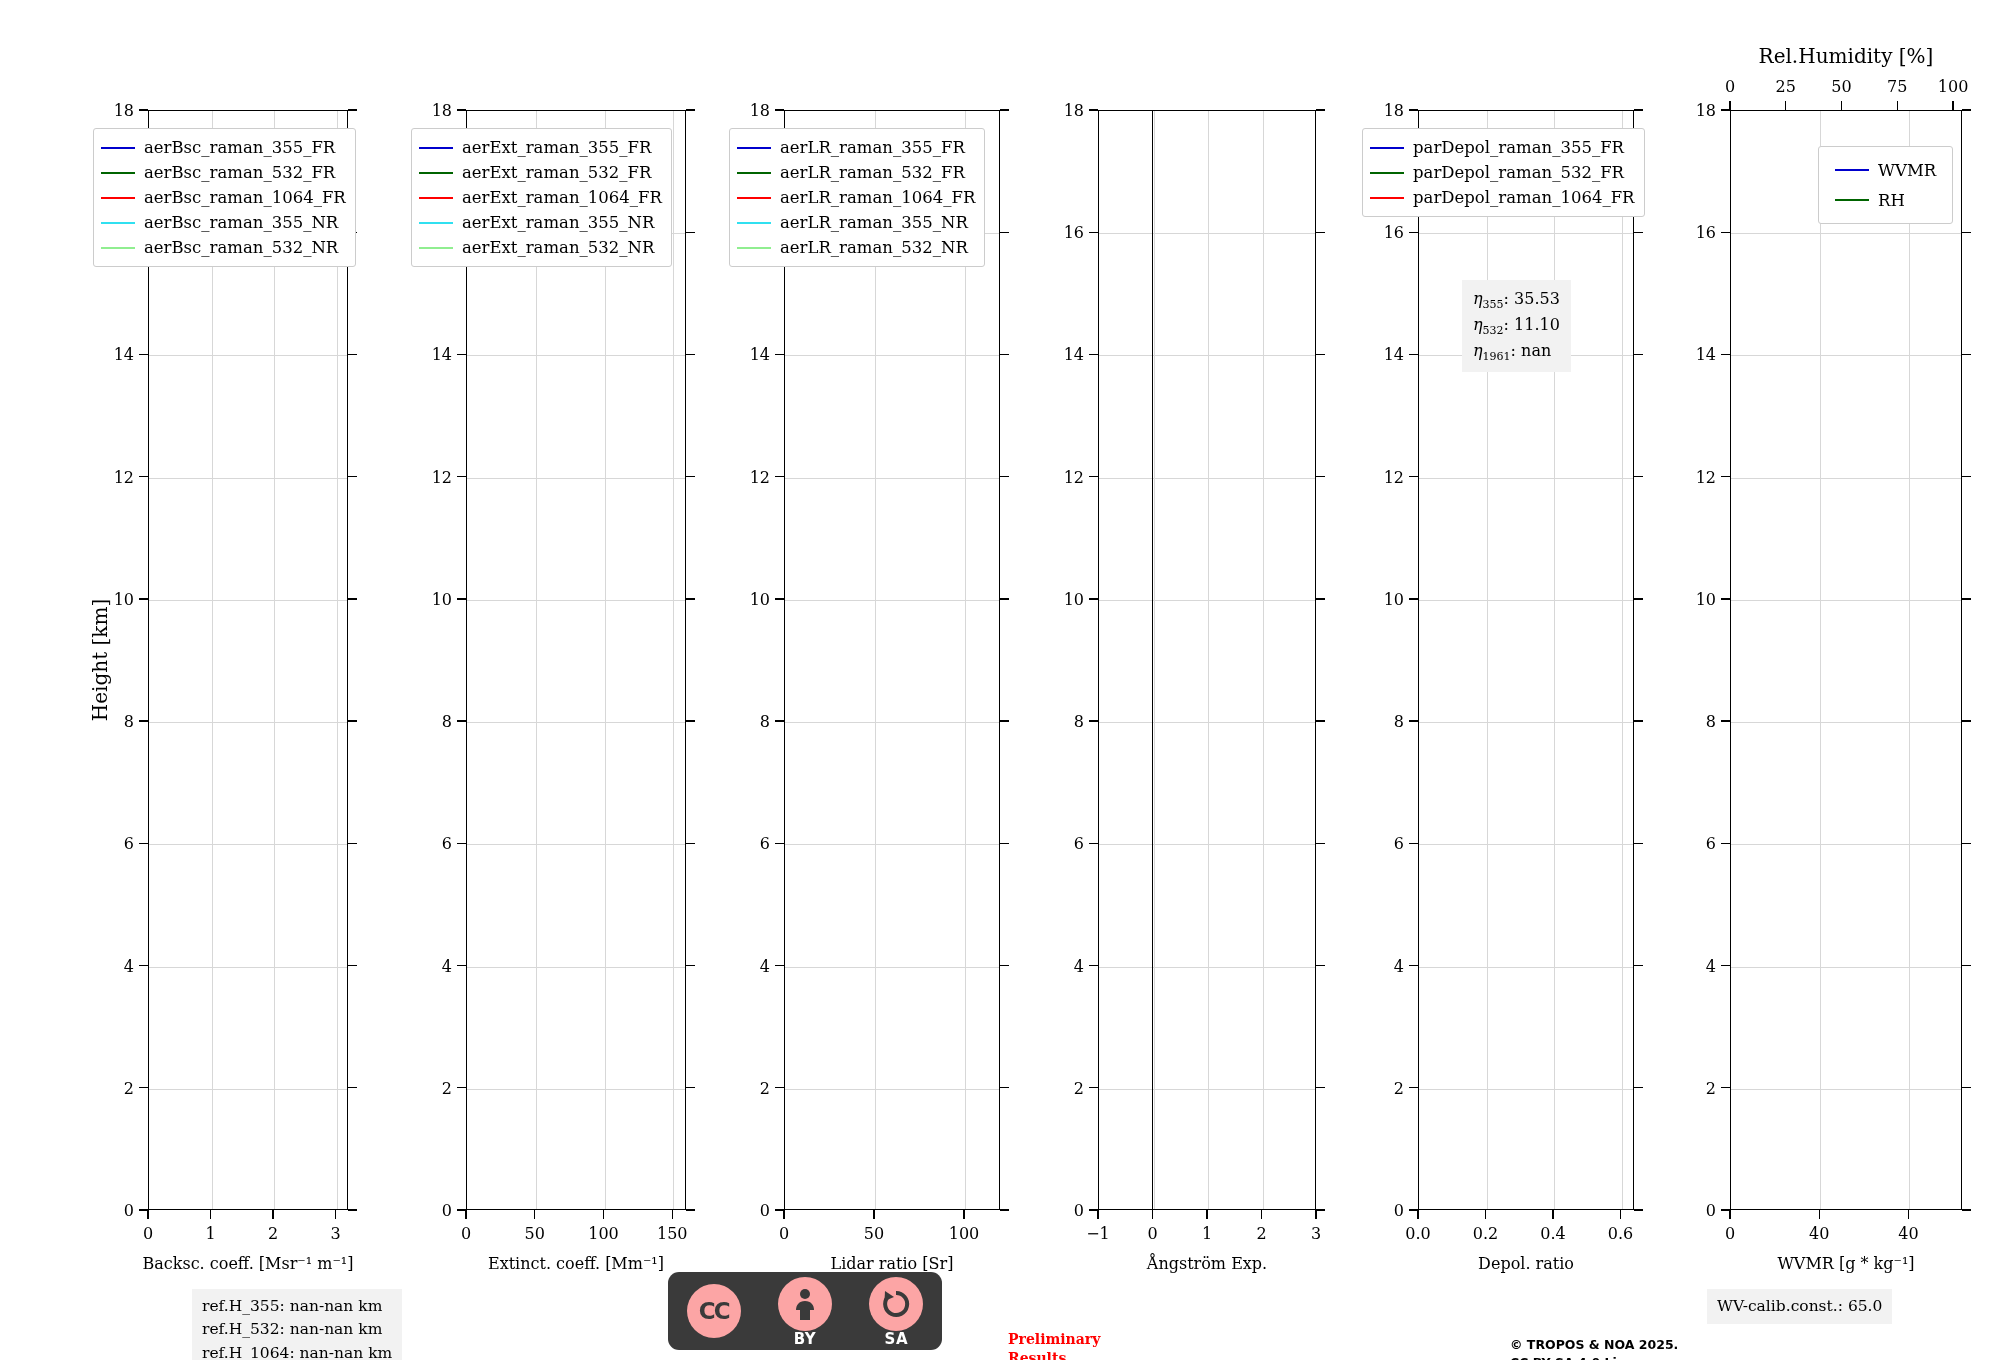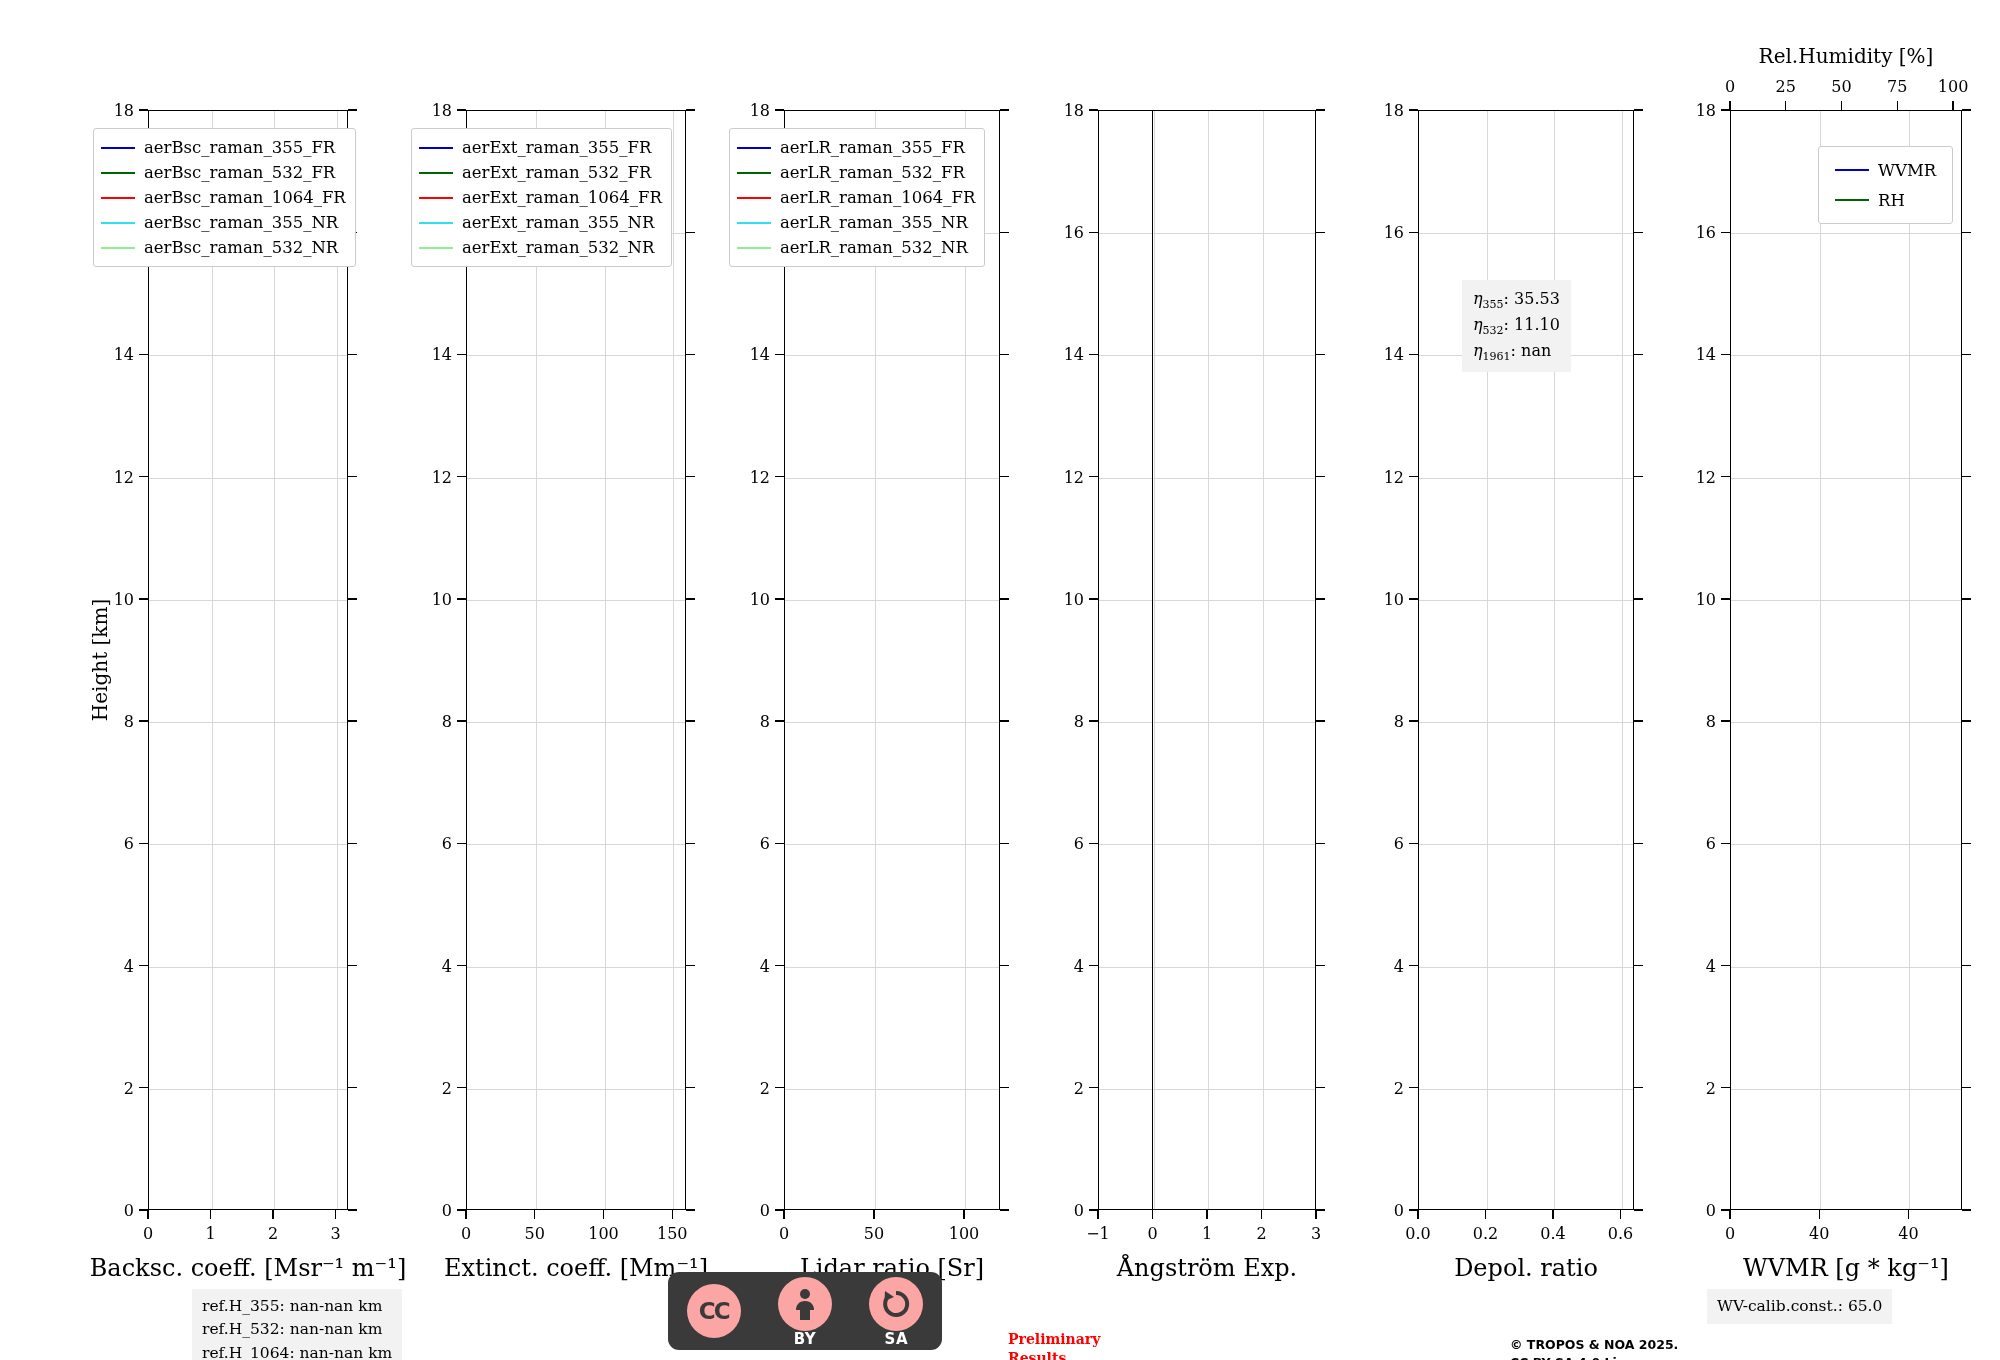--- a/index.html
+++ b/index.html
@@ -111,21 +111,21 @@
     transform: translateX(-50%);
     font-size: 16px;
     white-space: nowrap;
   }
   .axis-title {
     position: absolute;
     top: 100%;
     margin-top: 44px;
     left: 50%;
     transform: translateX(-50%);
-    font-size: 24px;
+    font-size: 16px;
     white-space: nowrap;
   }
   .axis-title-top {
     position: absolute;
     bottom: 100%;
     margin-bottom: 42px;
     left: 50%;
     transform: translateX(-50%);
     font-size: 20px;
     white-space: nowrap;
@@ -667,20 +667,34 @@
       <span class="legend-swatch" style="border-top-color:#30e0f0"></span>
       <span class="legend-label">aerLR_raman_355_NR</span>
     </div>
     <div class="legend-row">
       <span class="legend-swatch" style="border-top-color:#90ee90"></span>
       <span class="legend-label">aerLR_raman_532_NR</span>
     </div>
   </div>
 
 
+  <div class="legend" id="legend5" style="left:1362px; top:128px;">
+    <div class="legend-row">
+      <span class="legend-swatch" style="border-top-color:#0000cd"></span>
+      <span class="legend-label">parDepol_raman_355_FR</span>
+    </div>
+    <div class="legend-row">
+      <span class="legend-swatch" style="border-top-color:#006400"></span>
+      <span class="legend-label">parDepol_raman_532_FR</span>
+    </div>
+    <div class="legend-row">
+      <span class="legend-swatch" style="border-top-color:#ff0000"></span>
+      <span class="legend-label">parDepol_raman_1064_FR</span>
+    </div>
+  </div>
 
   <div class="legend" id="legend6" style="left:1818px; top:130px; padding:8px 16px;margin-top:16px;">
     <div class="legend-row" style="height:30px;">
       <span class="legend-swatch" style="border-top-color:#0000cd"></span>
       <span class="legend-label">WVMR</span>
     </div>
     <div class="legend-row" style="height:30px;">
       <span class="legend-swatch" style="border-top-color:#006400"></span>
       <span class="legend-label">RH</span>
     </div>

